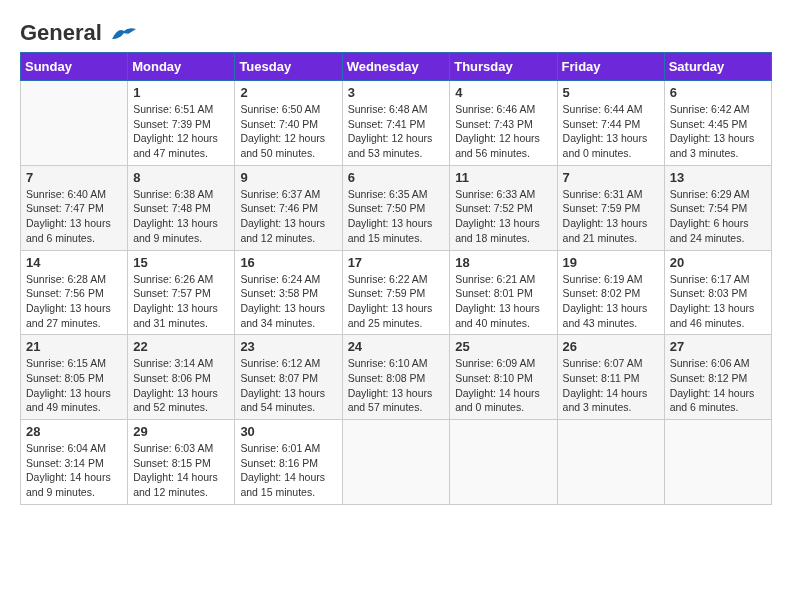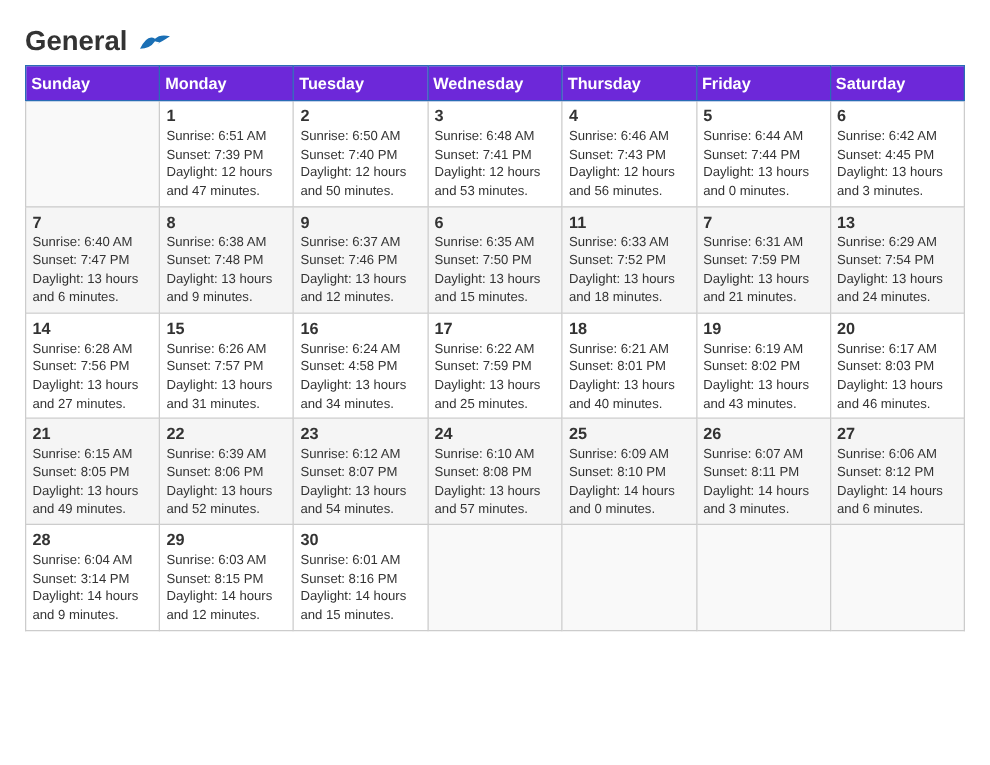--- a/index.html
+++ b/index.html
@@ -209,21 +209,21 @@
           <div>Sunrise: 6:31 AM</div>
           <div>Sunset: 7:59 PM</div>
           <div>Daylight: 13 hours and 21 minutes.</div>
         </div>
       </td>
         <td>
         <span class="day-number">13</span>
         <div class="day-info">
           <div>Sunrise: 6:29 AM</div>
           <div>Sunset: 7:54 PM</div>
-          <div>Daylight: 13 hours and 24 minutes.</div>
+          <div>Daylight: 6 hours and 24 minutes.</div>
         </div>
       </td>
       </tr>
       <tr>
         <td>
         <span class="day-number">14</span>
         <div class="day-info">
           <div>Sunrise: 6:28 AM</div>
           <div>Sunset: 7:56 PM</div>
           <div>Daylight: 13 hours and 27 minutes.</div>
@@ -234,21 +234,21 @@
         <div class="day-info">
           <div>Sunrise: 6:26 AM</div>
           <div>Sunset: 7:57 PM</div>
           <div>Daylight: 13 hours and 31 minutes.</div>
         </div>
       </td>
         <td>
         <span class="day-number">16</span>
         <div class="day-info">
           <div>Sunrise: 6:24 AM</div>
-          <div>Sunset: 4:58 PM</div>
+          <div>Sunset: 3:58 PM</div>
           <div>Daylight: 13 hours and 34 minutes.</div>
         </div>
       </td>
         <td>
         <span class="day-number">17</span>
         <div class="day-info">
           <div>Sunrise: 6:22 AM</div>
           <div>Sunset: 7:59 PM</div>
           <div>Daylight: 13 hours and 25 minutes.</div>
         </div>
@@ -283,21 +283,21 @@
         <span class="day-number">21</span>
         <div class="day-info">
           <div>Sunrise: 6:15 AM</div>
           <div>Sunset: 8:05 PM</div>
           <div>Daylight: 13 hours and 49 minutes.</div>
         </div>
       </td>
         <td>
         <span class="day-number">22</span>
         <div class="day-info">
-          <div>Sunrise: 6:39 AM</div>
+          <div>Sunrise: 3:14 AM</div>
           <div>Sunset: 8:06 PM</div>
           <div>Daylight: 13 hours and 52 minutes.</div>
         </div>
       </td>
         <td>
         <span class="day-number">23</span>
         <div class="day-info">
           <div>Sunrise: 6:12 AM</div>
           <div>Sunset: 8:07 PM</div>
           <div>Daylight: 13 hours and 54 minutes.</div>

